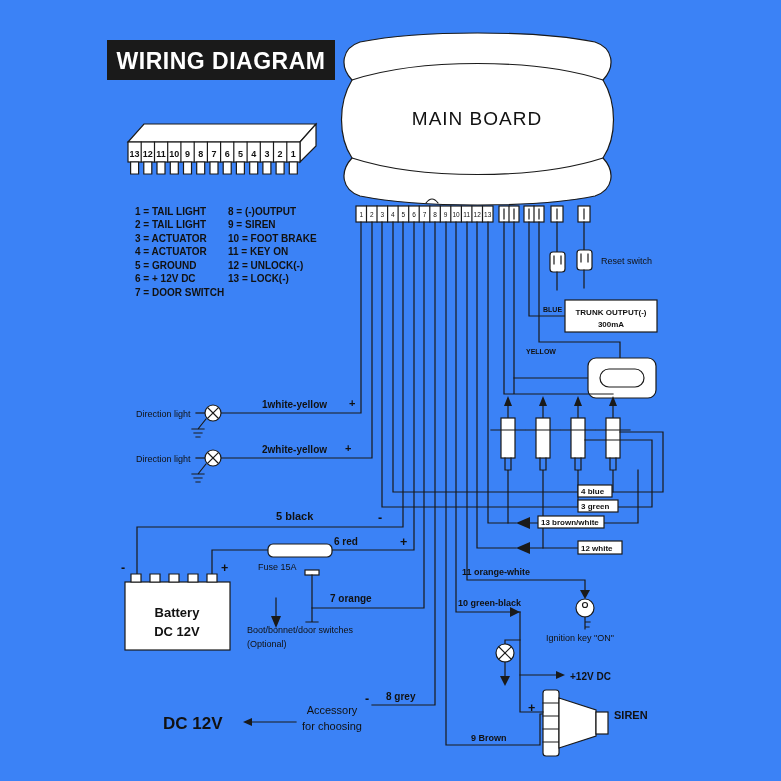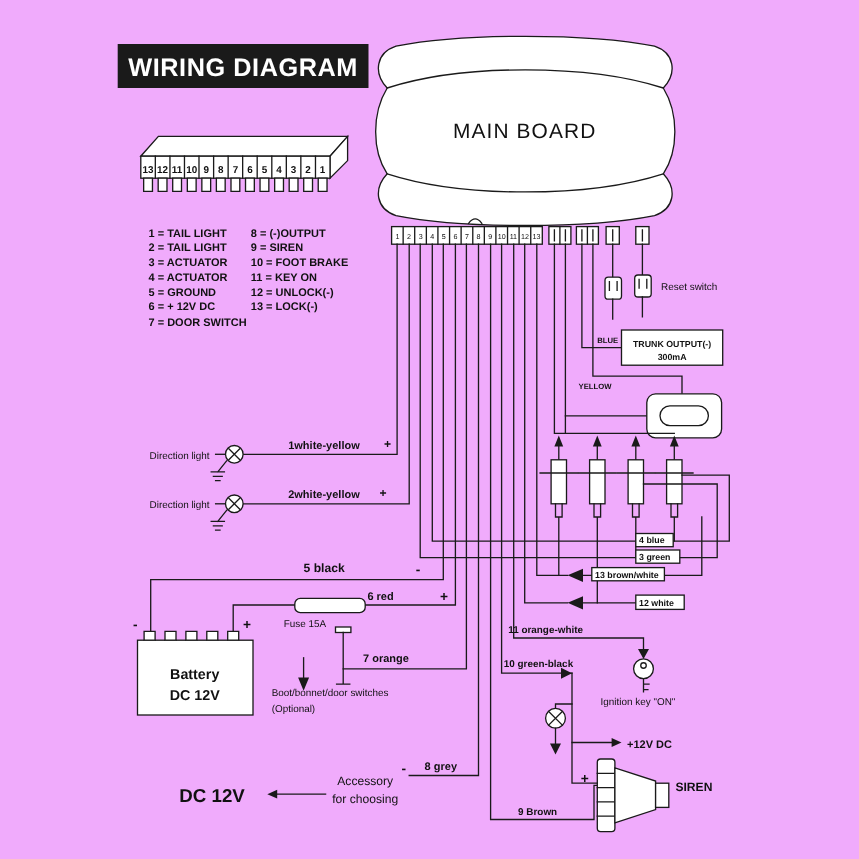--- a/index.html
+++ b/index.html
@@ -1,16 +1,16 @@
 <!DOCTYPE html>
 <html><head>
 <meta charset="utf-8">
 <style>
   html,body{margin:0;padding:0;background:#e8e8e8;}
-  #page{position:relative;width:781px;height:781px;background:#f0abfc;overflow:hidden;}
+  #page{position:relative;width:781px;height:781px;background:#3b82f6;overflow:hidden;}
   svg{position:absolute;left:0;top:0;}
   svg text{font-family:"Liberation Sans",sans-serif;fill:#111;}
   .s{stroke:#1a1a1a;fill:none;stroke-width:1.2;stroke-linecap:square;}
   .sw{stroke:#1a1a1a;fill:#fff;stroke-width:1.2;}
   .fb{fill:#1a1a1a;stroke:none;}
   .mid{text-anchor:middle;}
   .t6{font-size:6.5px;}
   .t7b{font-size:7px;font-weight:bold;}
   .t8b{font-size:8px;font-weight:bold;}
   .t9{font-size:9px;}

